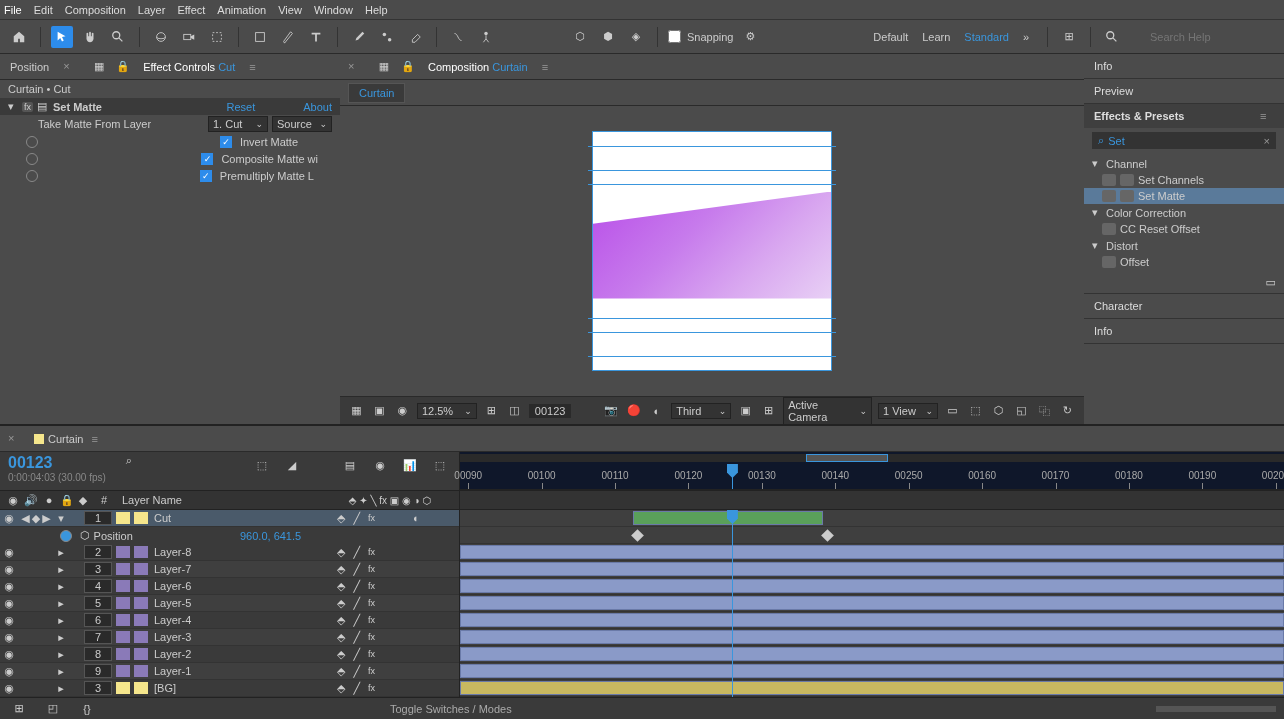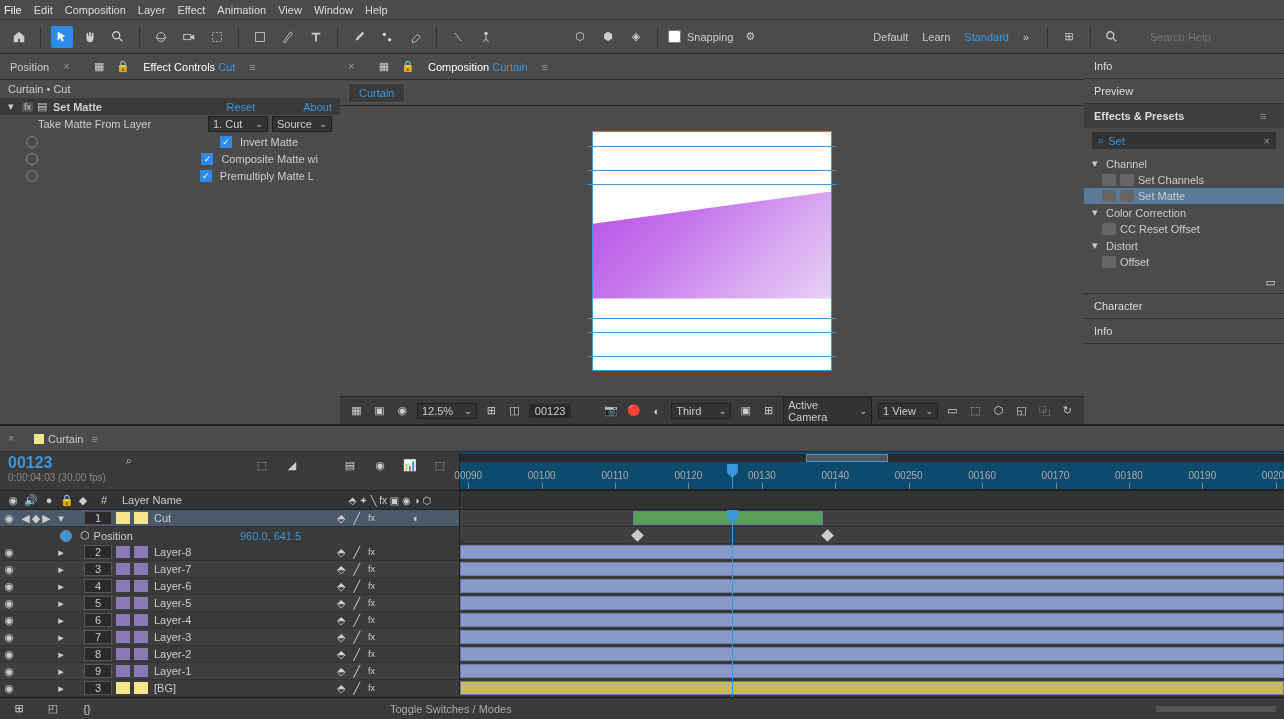--- a/index.html
+++ b/index.html
@@ -79,21 +79,21 @@
 .tl-twirl { width: 14px; text-align: center; cursor: pointer; }
 .tl-lock { width: 14px; }
 .tl-num { width: 28px; text-align: center; background: #2a2a2a; border: 1px solid #555; margin: 0 2px; }
 .tl-swatch { width: 14px; height: 12px; margin: 0 2px; }
 .tl-name { flex: 1; padding-left: 4px; }
 .tl-switches { width: 130px; display: flex; align-items: center; gap: 8px; padding-left: 8px; }
 .tl-prop-row { height: 17px; display: flex; align-items: center; background: #3a3a3a; padding-left: 60px; }
 .tl-prop-name { width: 180px; display: flex; align-items: center; gap: 4px; }
 .tl-prop-val { color: #3a96dd; }
 .tl-right { flex: 1; background: #3a3a3a; display: flex; flex-direction: column; position: relative; }
-.tl-ruler { height: 38px; background: #0c4a6e; position: relative; border-bottom: 1px solid #222; text-decoration: underline; }
+.tl-ruler { height: 38px; background: #0f172a; position: relative; border-bottom: 1px solid #222; text-decoration: underline; }
 .tl-ruler-nav { position: absolute; top: 2px; left: 0; right: 0; height: 8px; background: #2a2a2a; }
 .tl-ruler-nav-thumb { position: absolute; top: 0; bottom: 0; background: #555; border: 1px solid #3a96dd; }
 .tl-ruler-ticks { position: absolute; bottom: 0; left: 0; right: 0; height: 24px; display: flex; }
 .tl-tick { position: absolute; bottom: 0; width: 1px; height: 6px; background: #888; }
 .tl-tick-label { position: absolute; bottom: 8px; font-size: 10px; color: #aaa; transform: translateX(-50%); }
 .tl-playhead { position: absolute; top: 12px; bottom: 0; width: 1px; background: #3a96dd; z-index: 10; }
 .tl-playhead::before { content: ""; position: absolute; top: 0; left: -5px; width: 11px; height: 14px; background: #3a96dd; clip-path: polygon(0 0, 100% 0, 100% 60%, 50% 100%, 0 60%); }
 .tl-tracks { flex: 1; position: relative; }
 .tl-track { height: 17px; border-bottom: 1px solid #333; position: relative; background: #3f3f3f; }
 .tl-bar { position: absolute; top: 1px; bottom: 1px; background: #8a9ac8; border: 1px solid #6a7aa8; }

